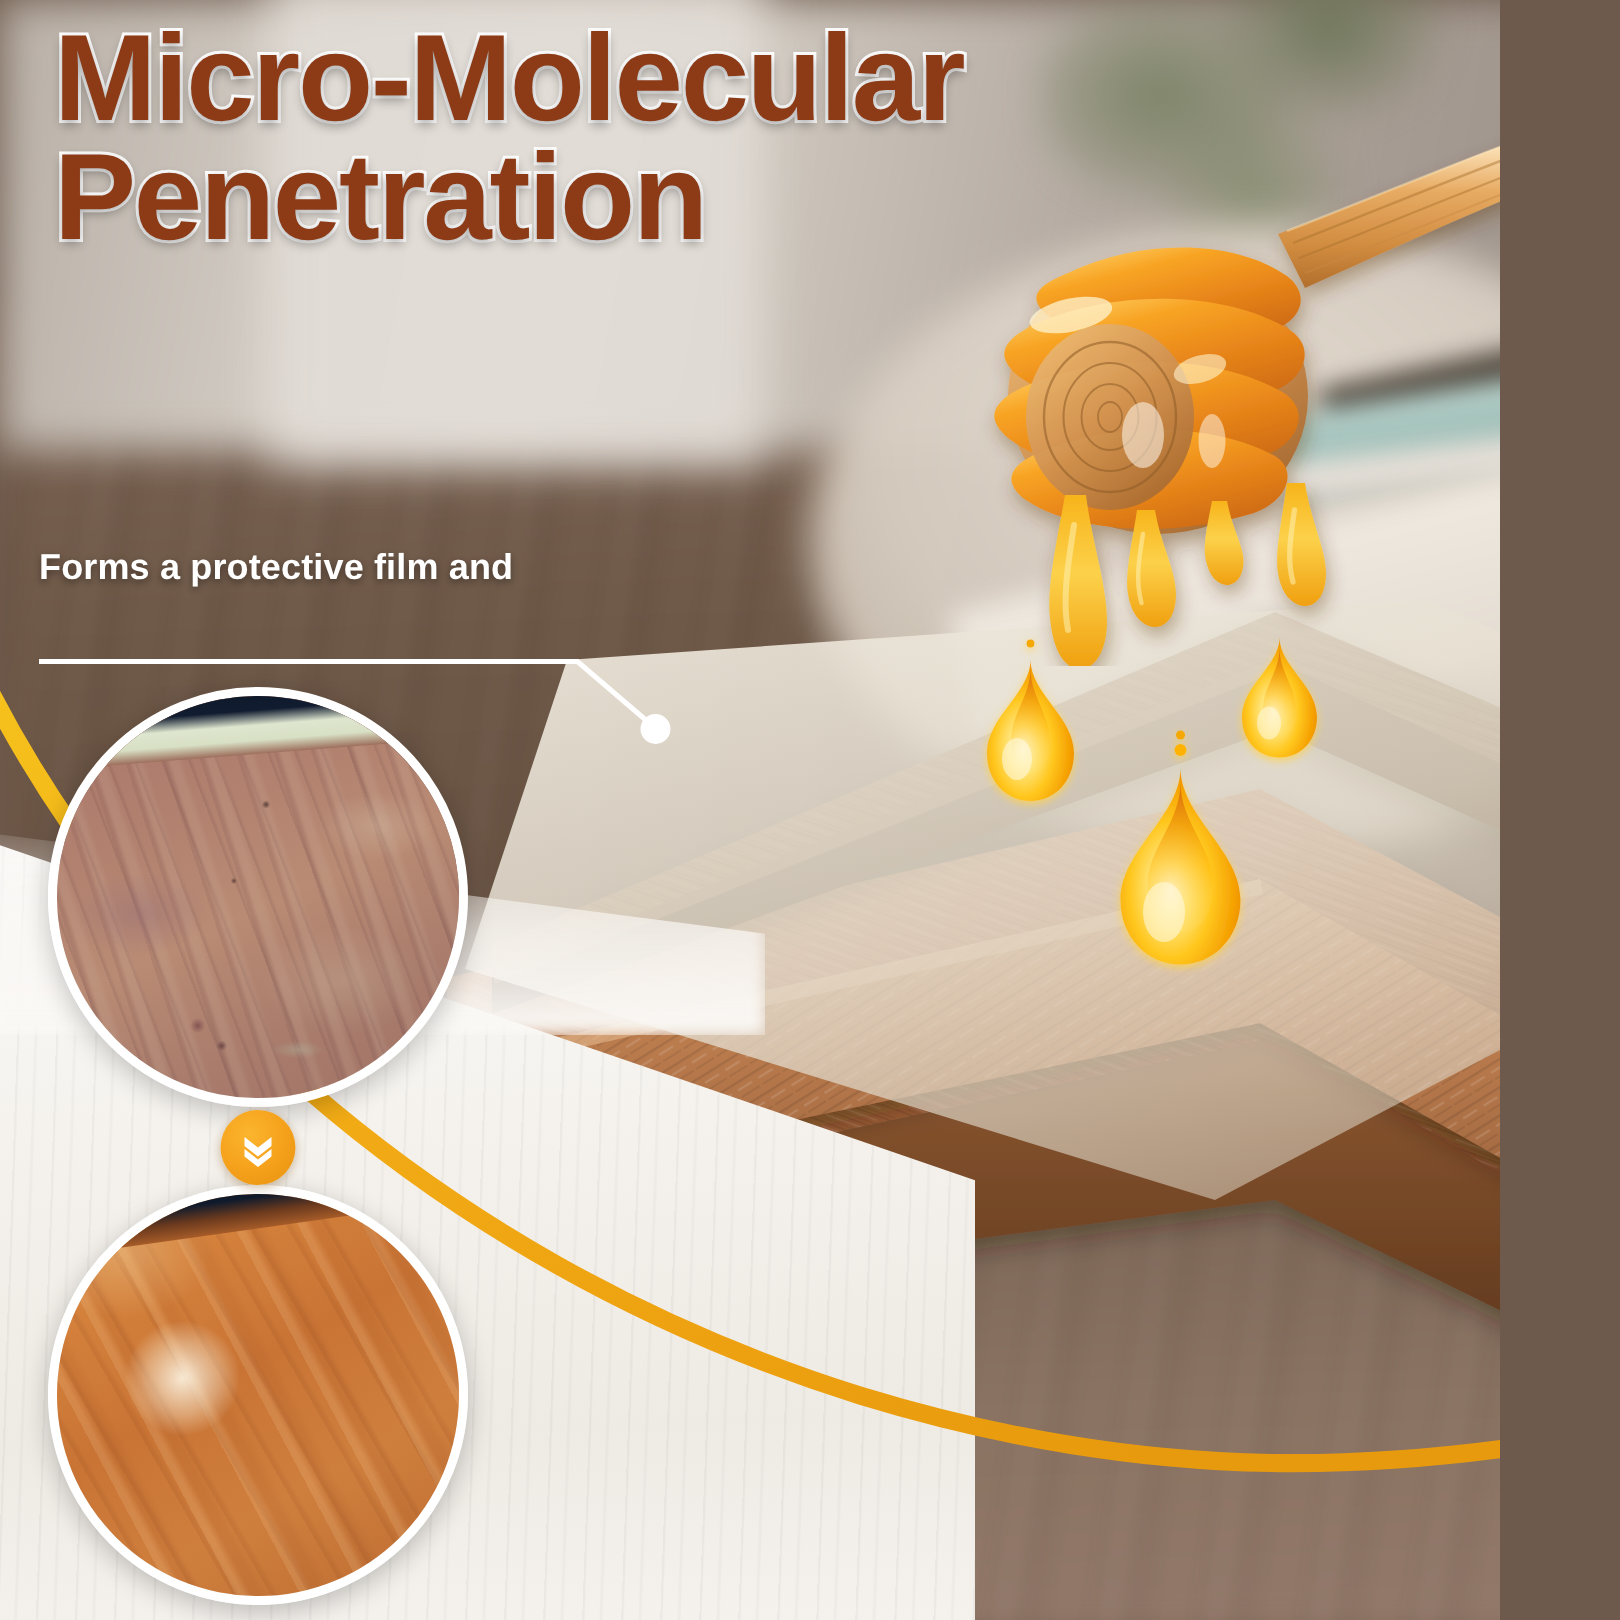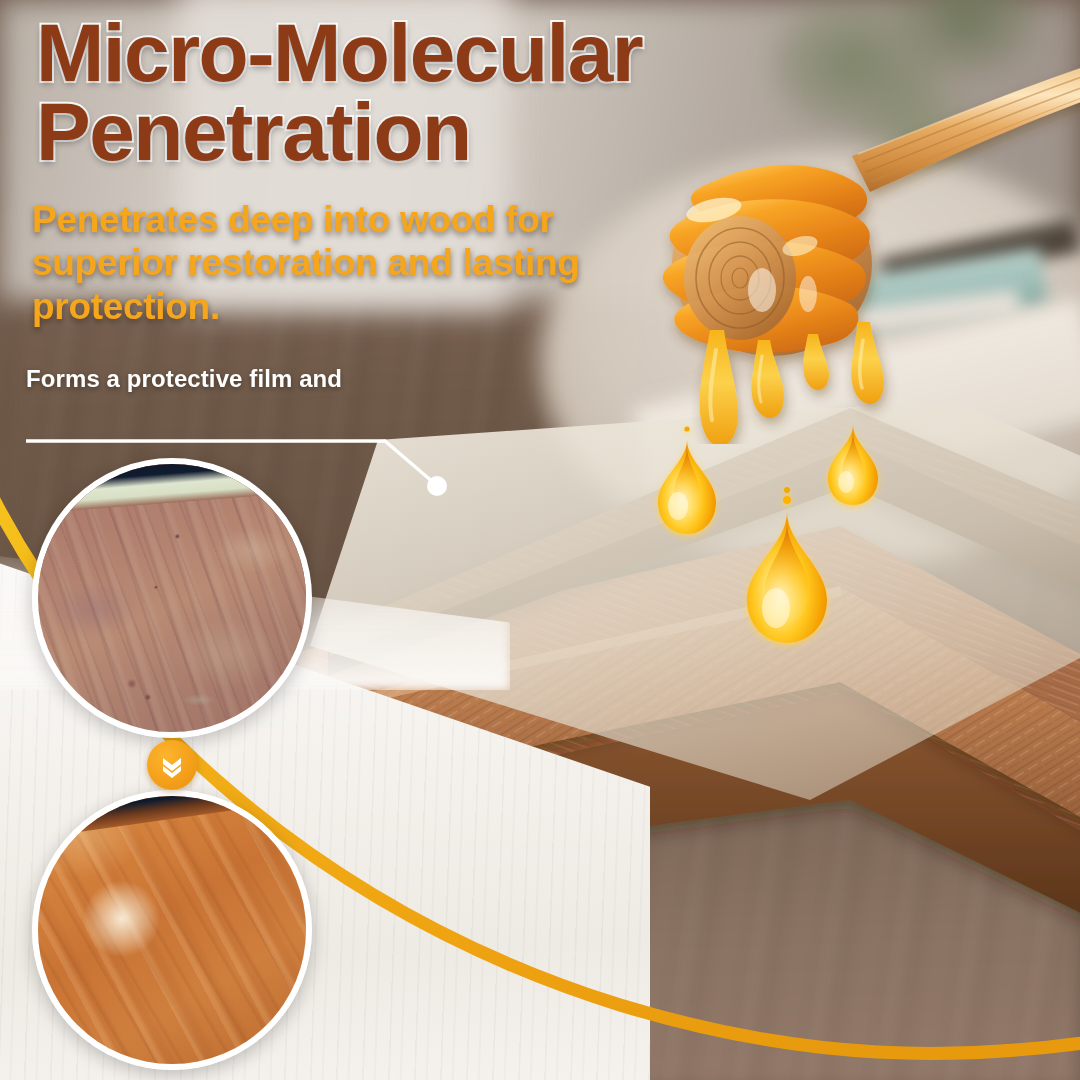--- a/index.html
+++ b/index.html
@@ -3,21 +3,21 @@
 <meta charset="utf-8">
 <style>
   * { margin:0; padding:0; box-sizing:border-box; }
   html,body { width:1080px; height:1080px; }
   body {
     font-family:"Liberation Sans", sans-serif;
     overflow:hidden;
     background:#6e5a4c;
     position:relative;
   }
-  #stage { position:absolute; inset:0; width:1080px; height:1080px; overflow:hidden; }
+  #stage { position:absolute; inset:0; width:1000px; height:1080px; overflow:hidden; }
 
   
   .bg { position:absolute; inset:0; }
   .bg-wall {
     position:absolute; left:0; top:0; width:1080px; height:300px;
     background:
       linear-gradient(100deg,#b9b0a7 0%,#cfc8c0 18%,#ded8d1 34%,#c9c1b8 50%,#b4aaa1 66%,#a79c93 82%,#9c9188 100%);
     filter:blur(14px);
   }
   .bg-curtain {
@@ -463,19 +463,18 @@
   <svg class="leader" viewBox="0 0 520 120">
     <path d="M 26 41 L 385 41 L 434 83" stroke="#ffffff" stroke-width="3.4" fill="none" stroke-linejoin="miter"></path>
     <circle cx="437" cy="86" r="10" fill="#ffffff"></circle>
   </svg>
 
   <h1 class="headline">
     <span>Micro-Molecular</span>
     <span class="l2">Penetration</span>
   </h1>
 
-  <p class="subhead">Penetrates deep into wood for superior restoration and lasting protection.</p>
 
   <div class="note">
     <span>Forms a protective film and</span><br>
   </div>
 
 </div>
 
 </body></html>

